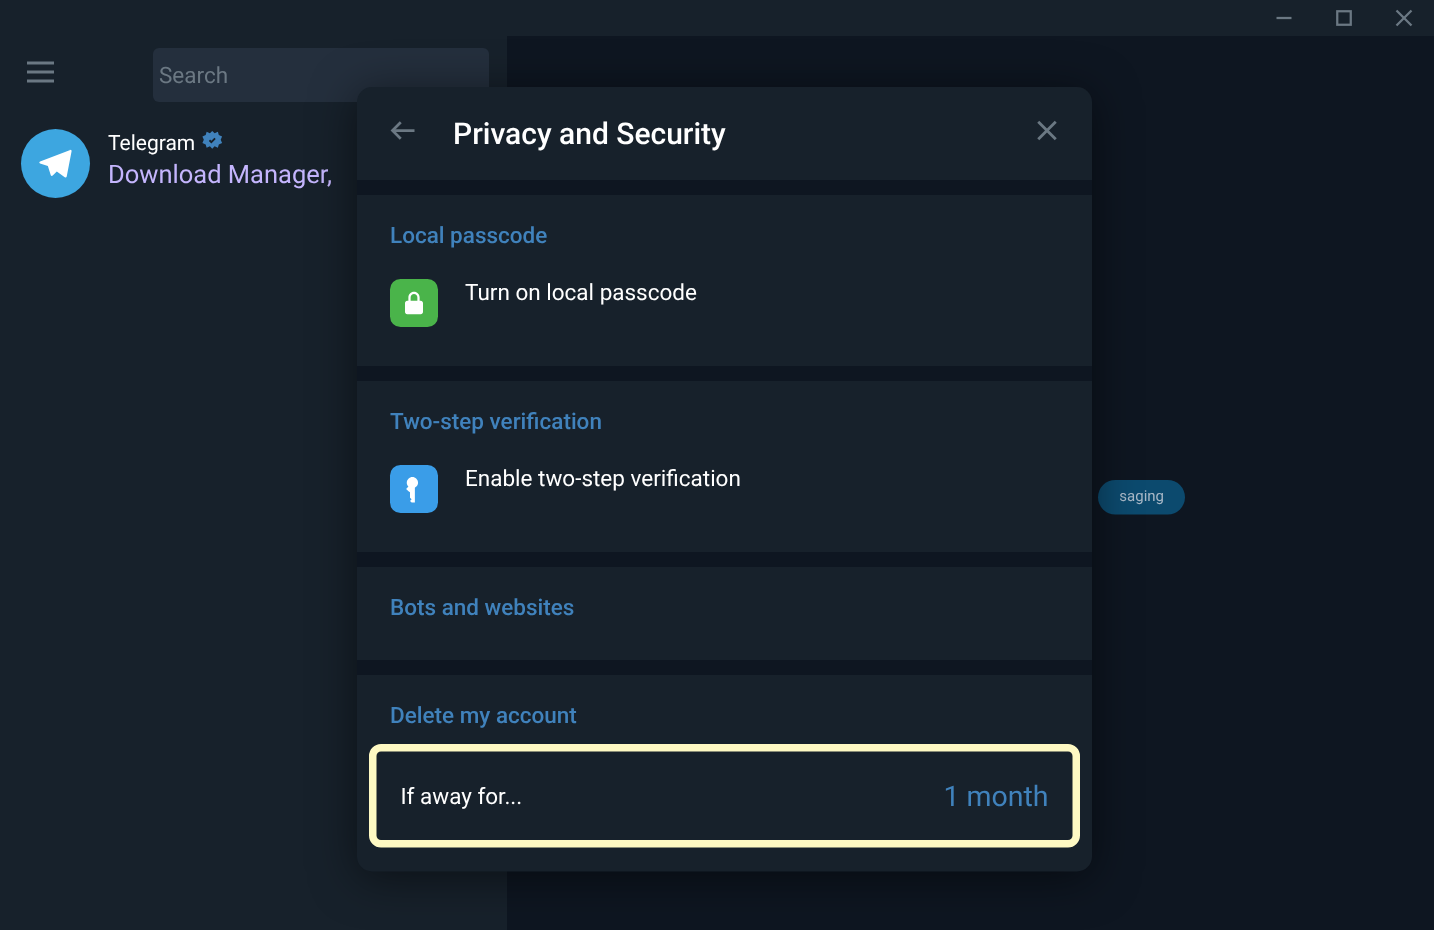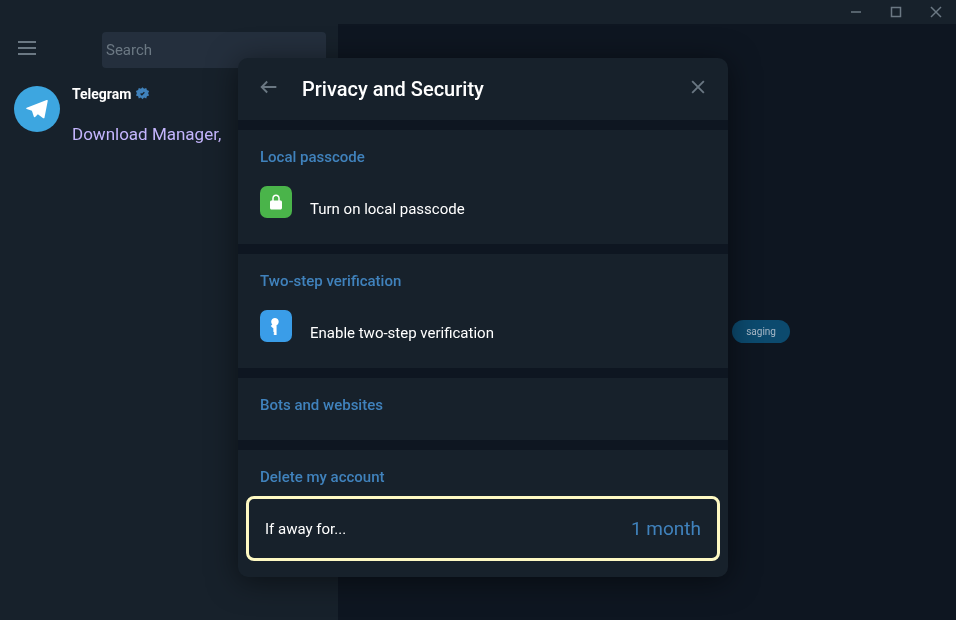--- a/index.html
+++ b/index.html
@@ -84,24 +84,25 @@
       align-items: center;
       justify-content: center;
     }
     .chat-info {
       flex: 1;
       min-width: 0;
     }
     .chat-name {
       color: #ffffff;
       font-size: 14px;
-      font-weight: 700;
-      display: flex;
+      font-weight: 400;
+      display: flex;
+      align-items: center;
       gap: 4px;
-      margin-bottom: 20px;
+      margin-bottom: 2px;
     }
     .verified {
       color: #4082bc;
     }
     .chat-preview {
       color: #c4b5fd;
       font-size: 17px;
       white-space: nowrap;
       overflow: hidden;
       text-overflow: ellipsis;
@@ -159,21 +160,21 @@
       border-top: 1px solid #101921;
     }
     .section-title {
       color: #4082bc;
       font-size: 15px;
       font-weight: 500;
       padding: 2px 22px 10px 22px;
     }
     .setting-row {
       display: flex;
-      align-items: flex-end;
+      align-items: flex-start;
       padding: 10px 22px;
       gap: 18px;
       cursor: pointer;
     }
     .setting-row-noicon {
       display: flex;
       align-items: center;
       padding: 10px 22px;
       cursor: pointer;
       justify-content: space-between;
@@ -195,21 +196,21 @@
     }
     .setting-label {
       color: #ffffff;
       font-size: 15px;
     }
     .setting-value {
       color: #4082bc;
       font-size: 19px;
     }
     .highlight-box {
-      border: 3px solid #fef9c3;
+      border: 5px solid #fef9c3;
       border-radius: 8px;
       margin: 0 8px 8px 8px;
     }
     .highlight-box .setting-row-noicon {
       padding: 18px 16px;
     }
   </style>
 </head>
 <body>
 

